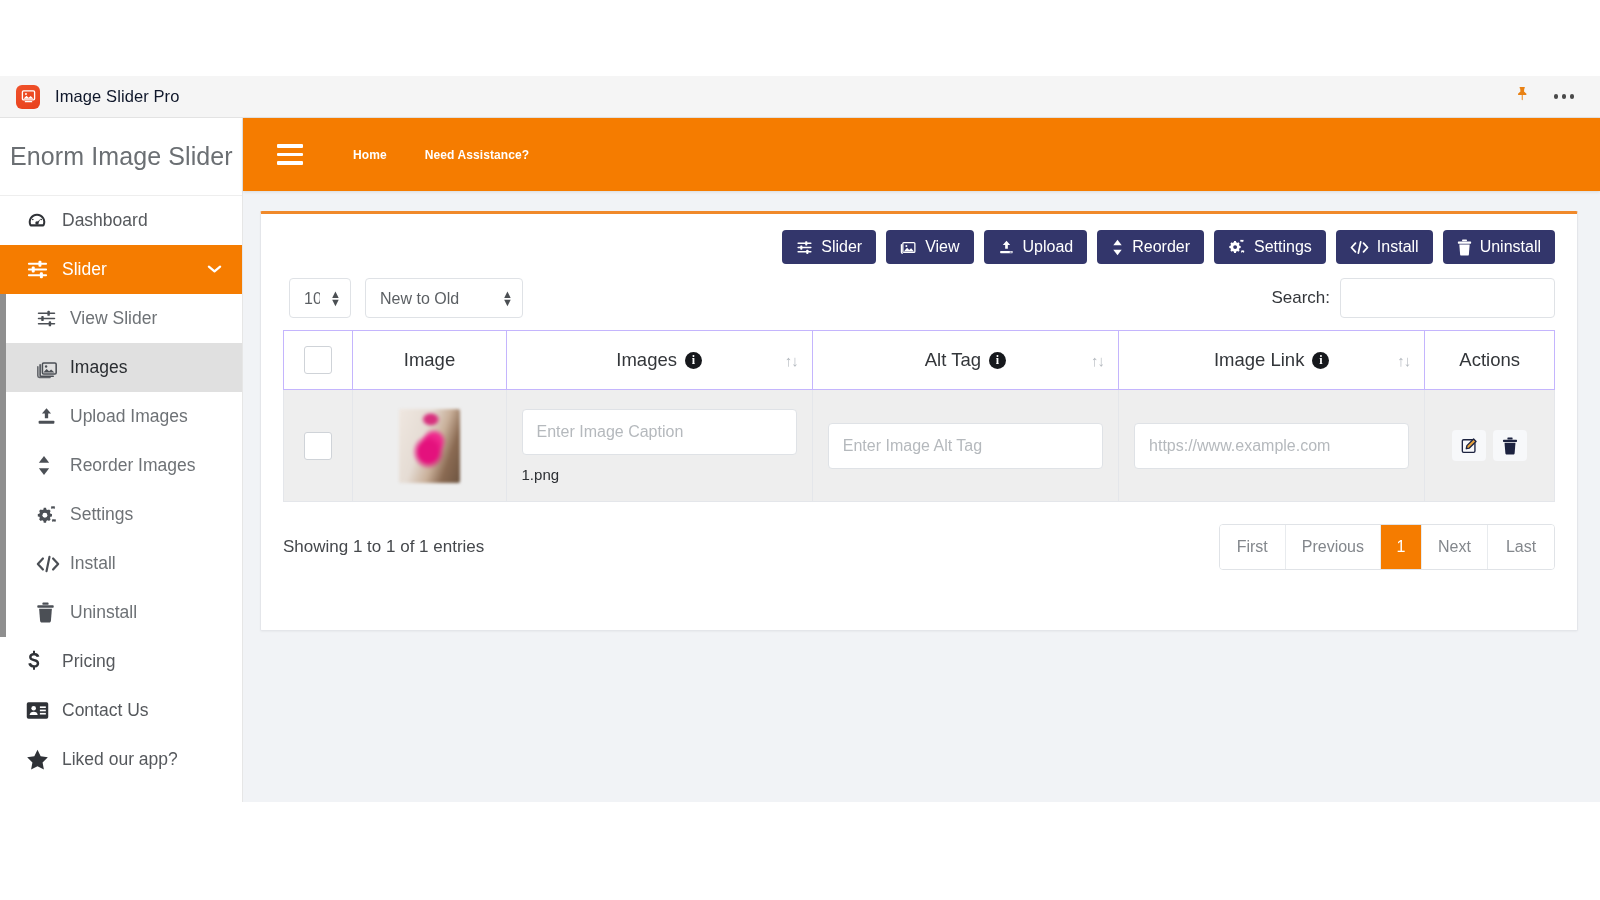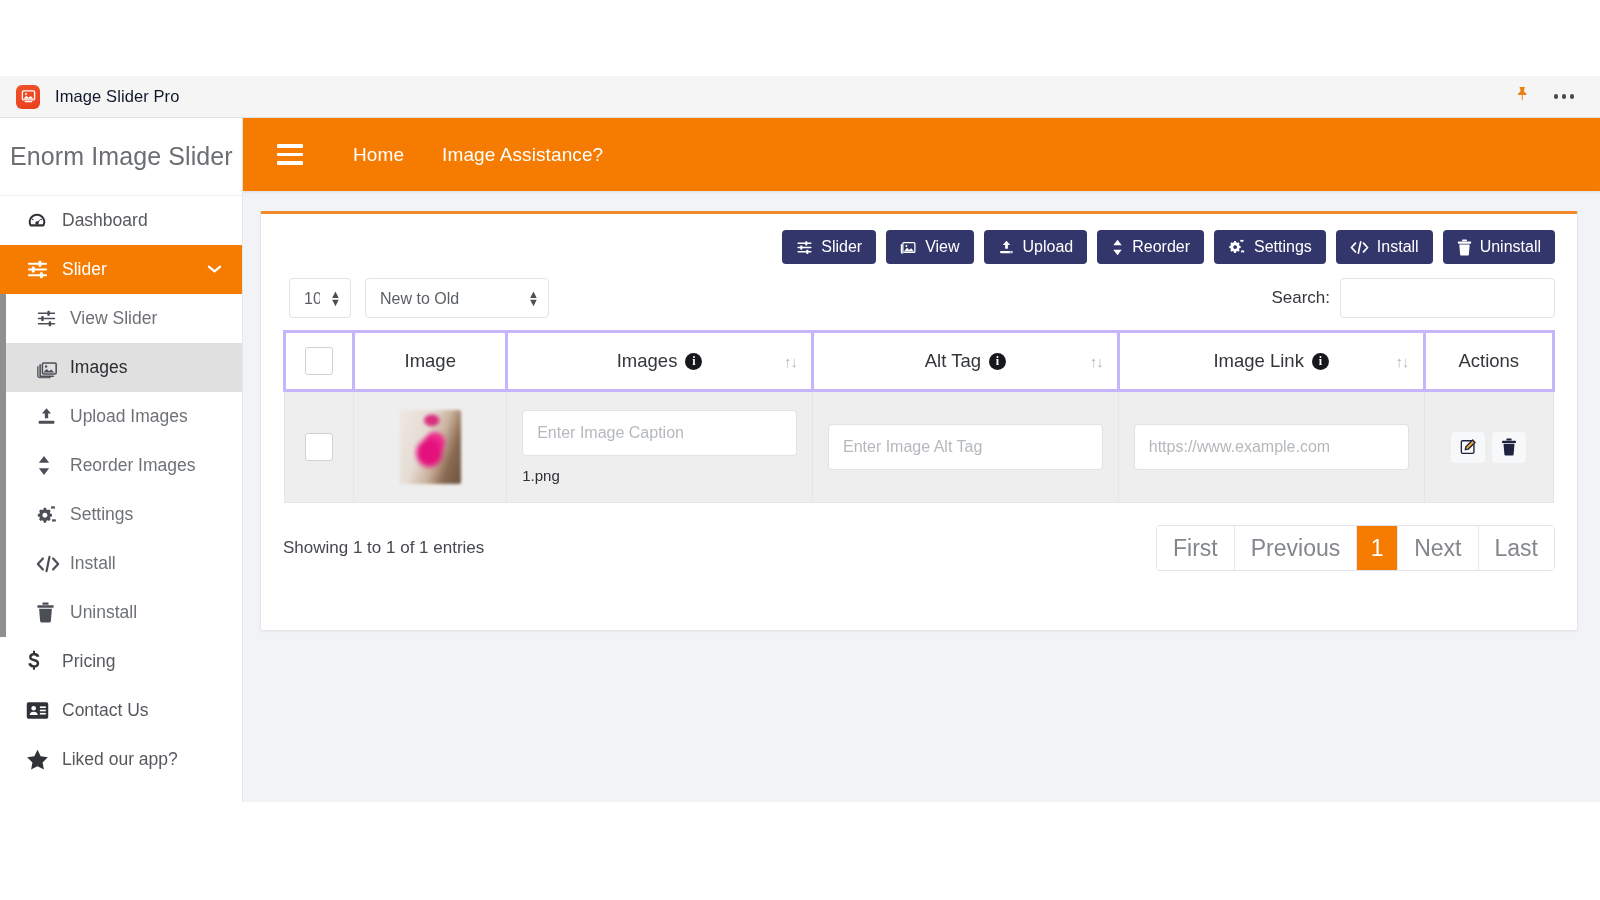--- a/index.html
+++ b/index.html
@@ -66,21 +66,21 @@
     position:absolute; left:243px; top:118px; width:1357px; height:684px;
     background:#f1f3f6;
   }
   .navbar {
     height:73px; background:#f57c00; display:flex; align-items:center;
     padding-left:34px; gap:0px; box-shadow:0 1px 3px rgba(0,0,0,.10);
   }
   .burger { width:26px; display:flex; flex-direction:column; gap:5px; cursor:pointer; }
   .burger span { display:block; height:3.5px; background:#fff; border-radius:1px; }
   .nav-link {
-    color:#ffffff; font-size:19px; margin-left:50px; cursor:pointer; letter-spacing:.1px;
+    color:#ffffff; font-size:12px; margin-left:50px; cursor:pointer; letter-spacing:.1px;font-weight:bold;
   }
   .nav-link.second { margin-left:38px; }
 
   
   .card {
     margin:20px 22px 0 17px; background:#ffffff;
     border:1px solid #e4e6ea; border-top:3px solid #f0892a;
     border-radius:2px; height:420px;
     box-shadow:0 1px 2px rgba(0,0,0,.04);
   }
@@ -104,33 +104,33 @@
     border:1px solid #dfe2e6; border-radius:4px; background:#fff;
     height:40px; font-size:16px; color:#5b5f63; padding:0 30px 0 14px;
     font-family:"Liberation Sans", sans-serif; cursor:pointer;
   }
   .selwrap { position:relative; display:inline-block; }
   .selwrap .arrows {
     position:absolute; right:10px; top:50%; transform:translateY(-50%);
     pointer-events:none; color:#4b4f53; font-size:11px; line-height:8px; text-align:center;
   }
   .sel-count { width:62px; }
-  .sel-sort  { width:184px; margin-left:14px; }
+  .sel-sort  { width:158px; margin-left:14px; }
   .search-wrap { margin-left:auto; display:flex; align-items:center; gap:10px; }
   .search-label { font-size:17px; color:#33363a; }
   .search-input {
     width:215px; height:40px; border:1px solid #dfe2e6; border-radius:4px;
     background:#fff; padding:0 10px; font-size:15px;
     font-family:"Liberation Sans", sans-serif;
   }
 
   
   table.dt { width:calc(100% - 44px); margin:0 22px; border-collapse:collapse; table-layout:fixed; }
   table.dt th {
-    border:3px solid #c4b5fd; height:59px; font-weight:400;
+    border:1px solid #c4b5fd; height:59px; font-weight:400;
     font-size:18.5px; color:#33363a; background:#fff; position:relative;
   }
   table.dt th .thin { display:flex; align-items:center; justify-content:center; gap:8px; }
   .ibadge {
     display:inline-flex; align-items:center; justify-content:center;
     width:17px; height:17px; border-radius:50%; background:#16181c; color:#fff;
     font-size:12px; font-weight:bold; font-family:"Liberation Serif", serif;
   }
   .sorticon {
     position:absolute; right:14px; top:50%; transform:translateY(-50%);
@@ -165,21 +165,21 @@
   }
 
   
   .tfooter {
     display:flex; align-items:center; padding:22px 22px 0 22px;
   }
   .showing { font-size:17px; color:#45484c; }
   .pager { margin-left:auto; display:flex; border:1px solid #e0e3e7; border-radius:4px; overflow:hidden; }
   .pg {
     height:44px; min-width:66px; padding:0 16px; display:flex; align-items:center;
-    justify-content:center; font-size:23px; color:#83878c; background:#fff;
+    justify-content:center; font-size:16px; color:#83878c; background:#fff;
     border-right:1px solid #e8ebee; cursor:pointer;
   }
   .pg:last-child { border-right:none; }
   .pg.num { min-width:41px; padding:0; }
   .pg.active { background:#f57c00; color:#ffffff; }
 </style>
 </head>
 <body>
 
 <div class="screen">
@@ -367,21 +367,21 @@
 
   <div class="main">
 
     <div class="navbar">
       <div class="burger">
         <span></span>
           <span></span>
           <span></span>
       </div>
       <div class="nav-link">Home</div>
-      <div class="nav-link second">Image Assistance?</div>
+      <div class="nav-link second">Need Assistance?</div>
     </div>
 
     <div class="card">
 
       <div class="card-toolbar">
 
         <button class="tbtn">
           <svg width="17" height="17" viewBox="0 0 24 24" fill="currentColor">
             <rect x="2" y="5" width="20" height="2" rx="1"></rect>
               <rect x="2" y="11" width="20" height="2" rx="1"></rect>

